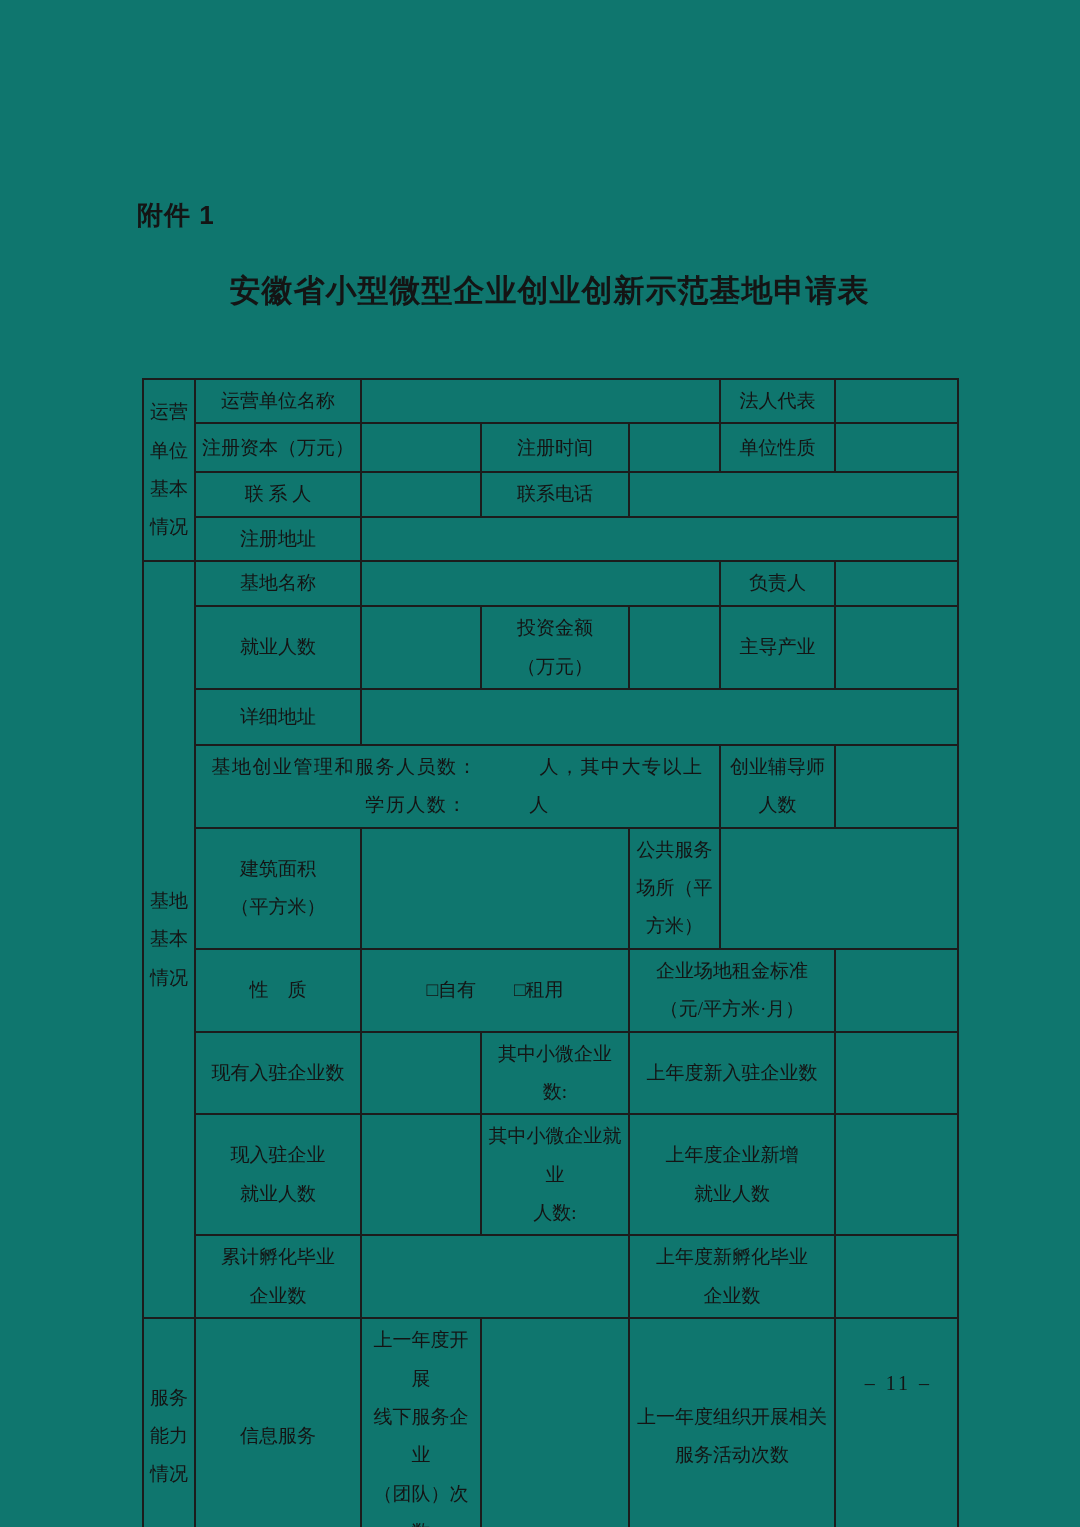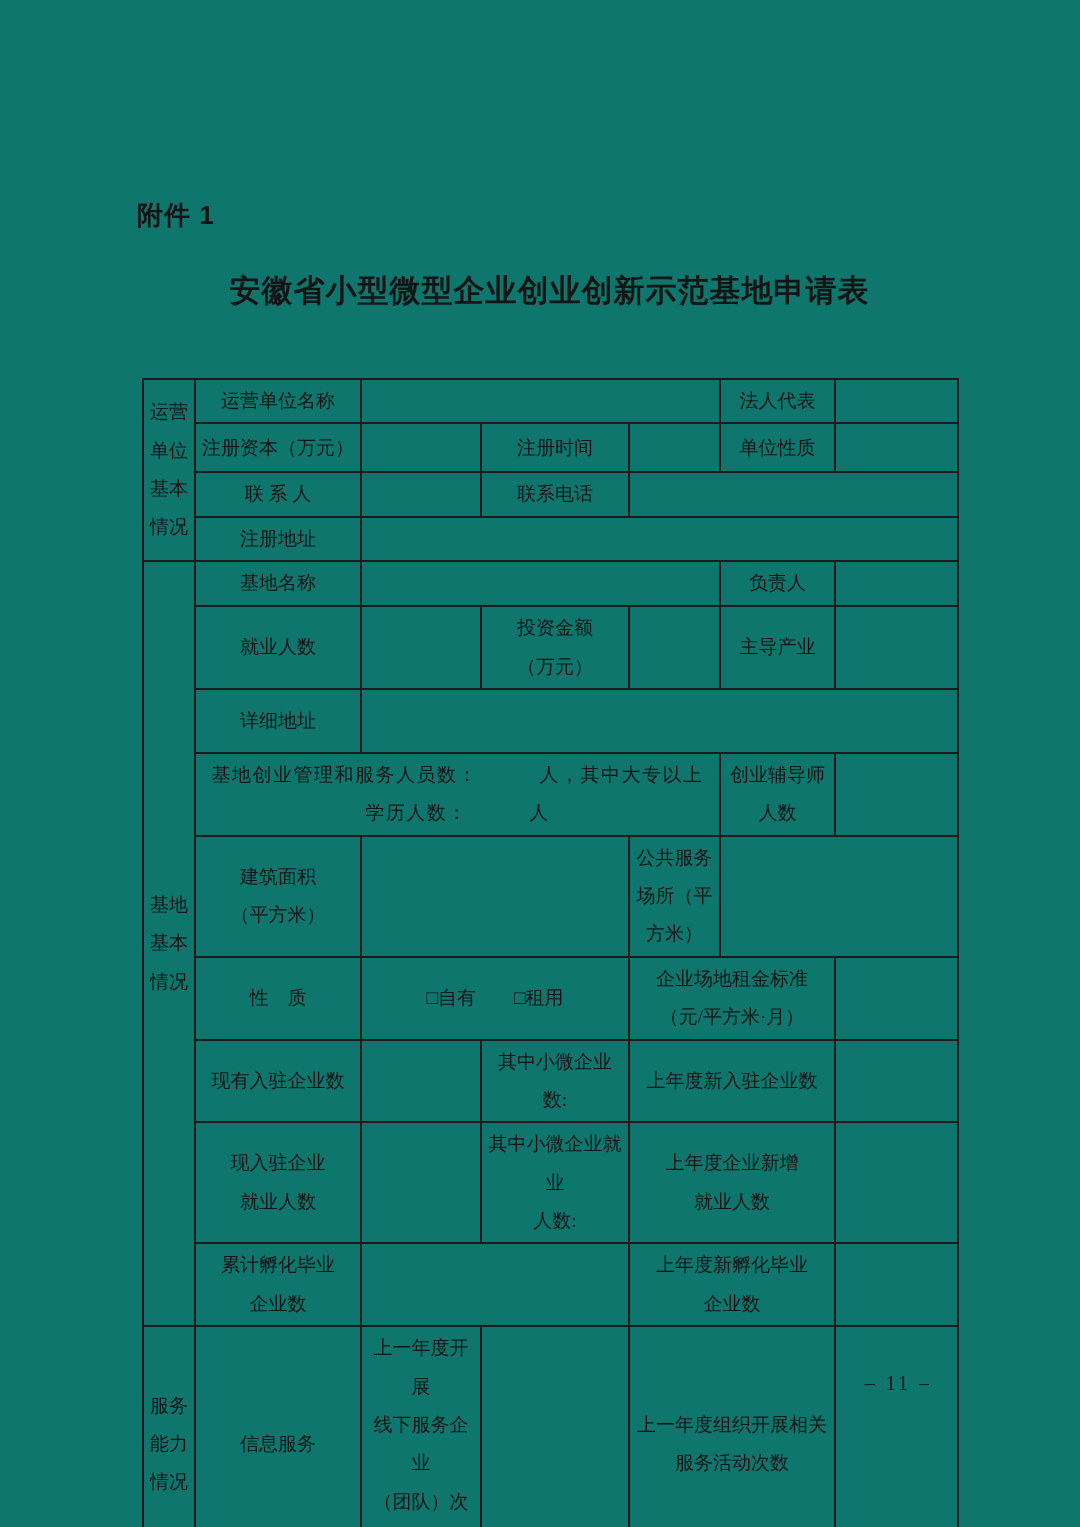--- a/index.html
+++ b/index.html
@@ -110,21 +110,21 @@
       </tr>
       <tr style="height:67px">
         <td>就业人数</td>
         <td class="blank"></td>
         <td>投资金额
 （万元）</td>
         <td class="blank"></td>
         <td>主导产业</td>
         <td class="blank"></td>
       </tr>
-      <tr style="height:64px">
+      <tr style="height:56px">
         <td>详细地址</td>
         <td class="blank" colspan="5"></td>
       </tr>
       <tr style="height:73px">
         <td class="staff" colspan="4">基地创业管理和服务人员数：　　　人，其中大专以上
 学历人数：　　　人</td>
         <td>创业辅导师
 人数</td>
         <td class="blank"></td>
       </tr>

